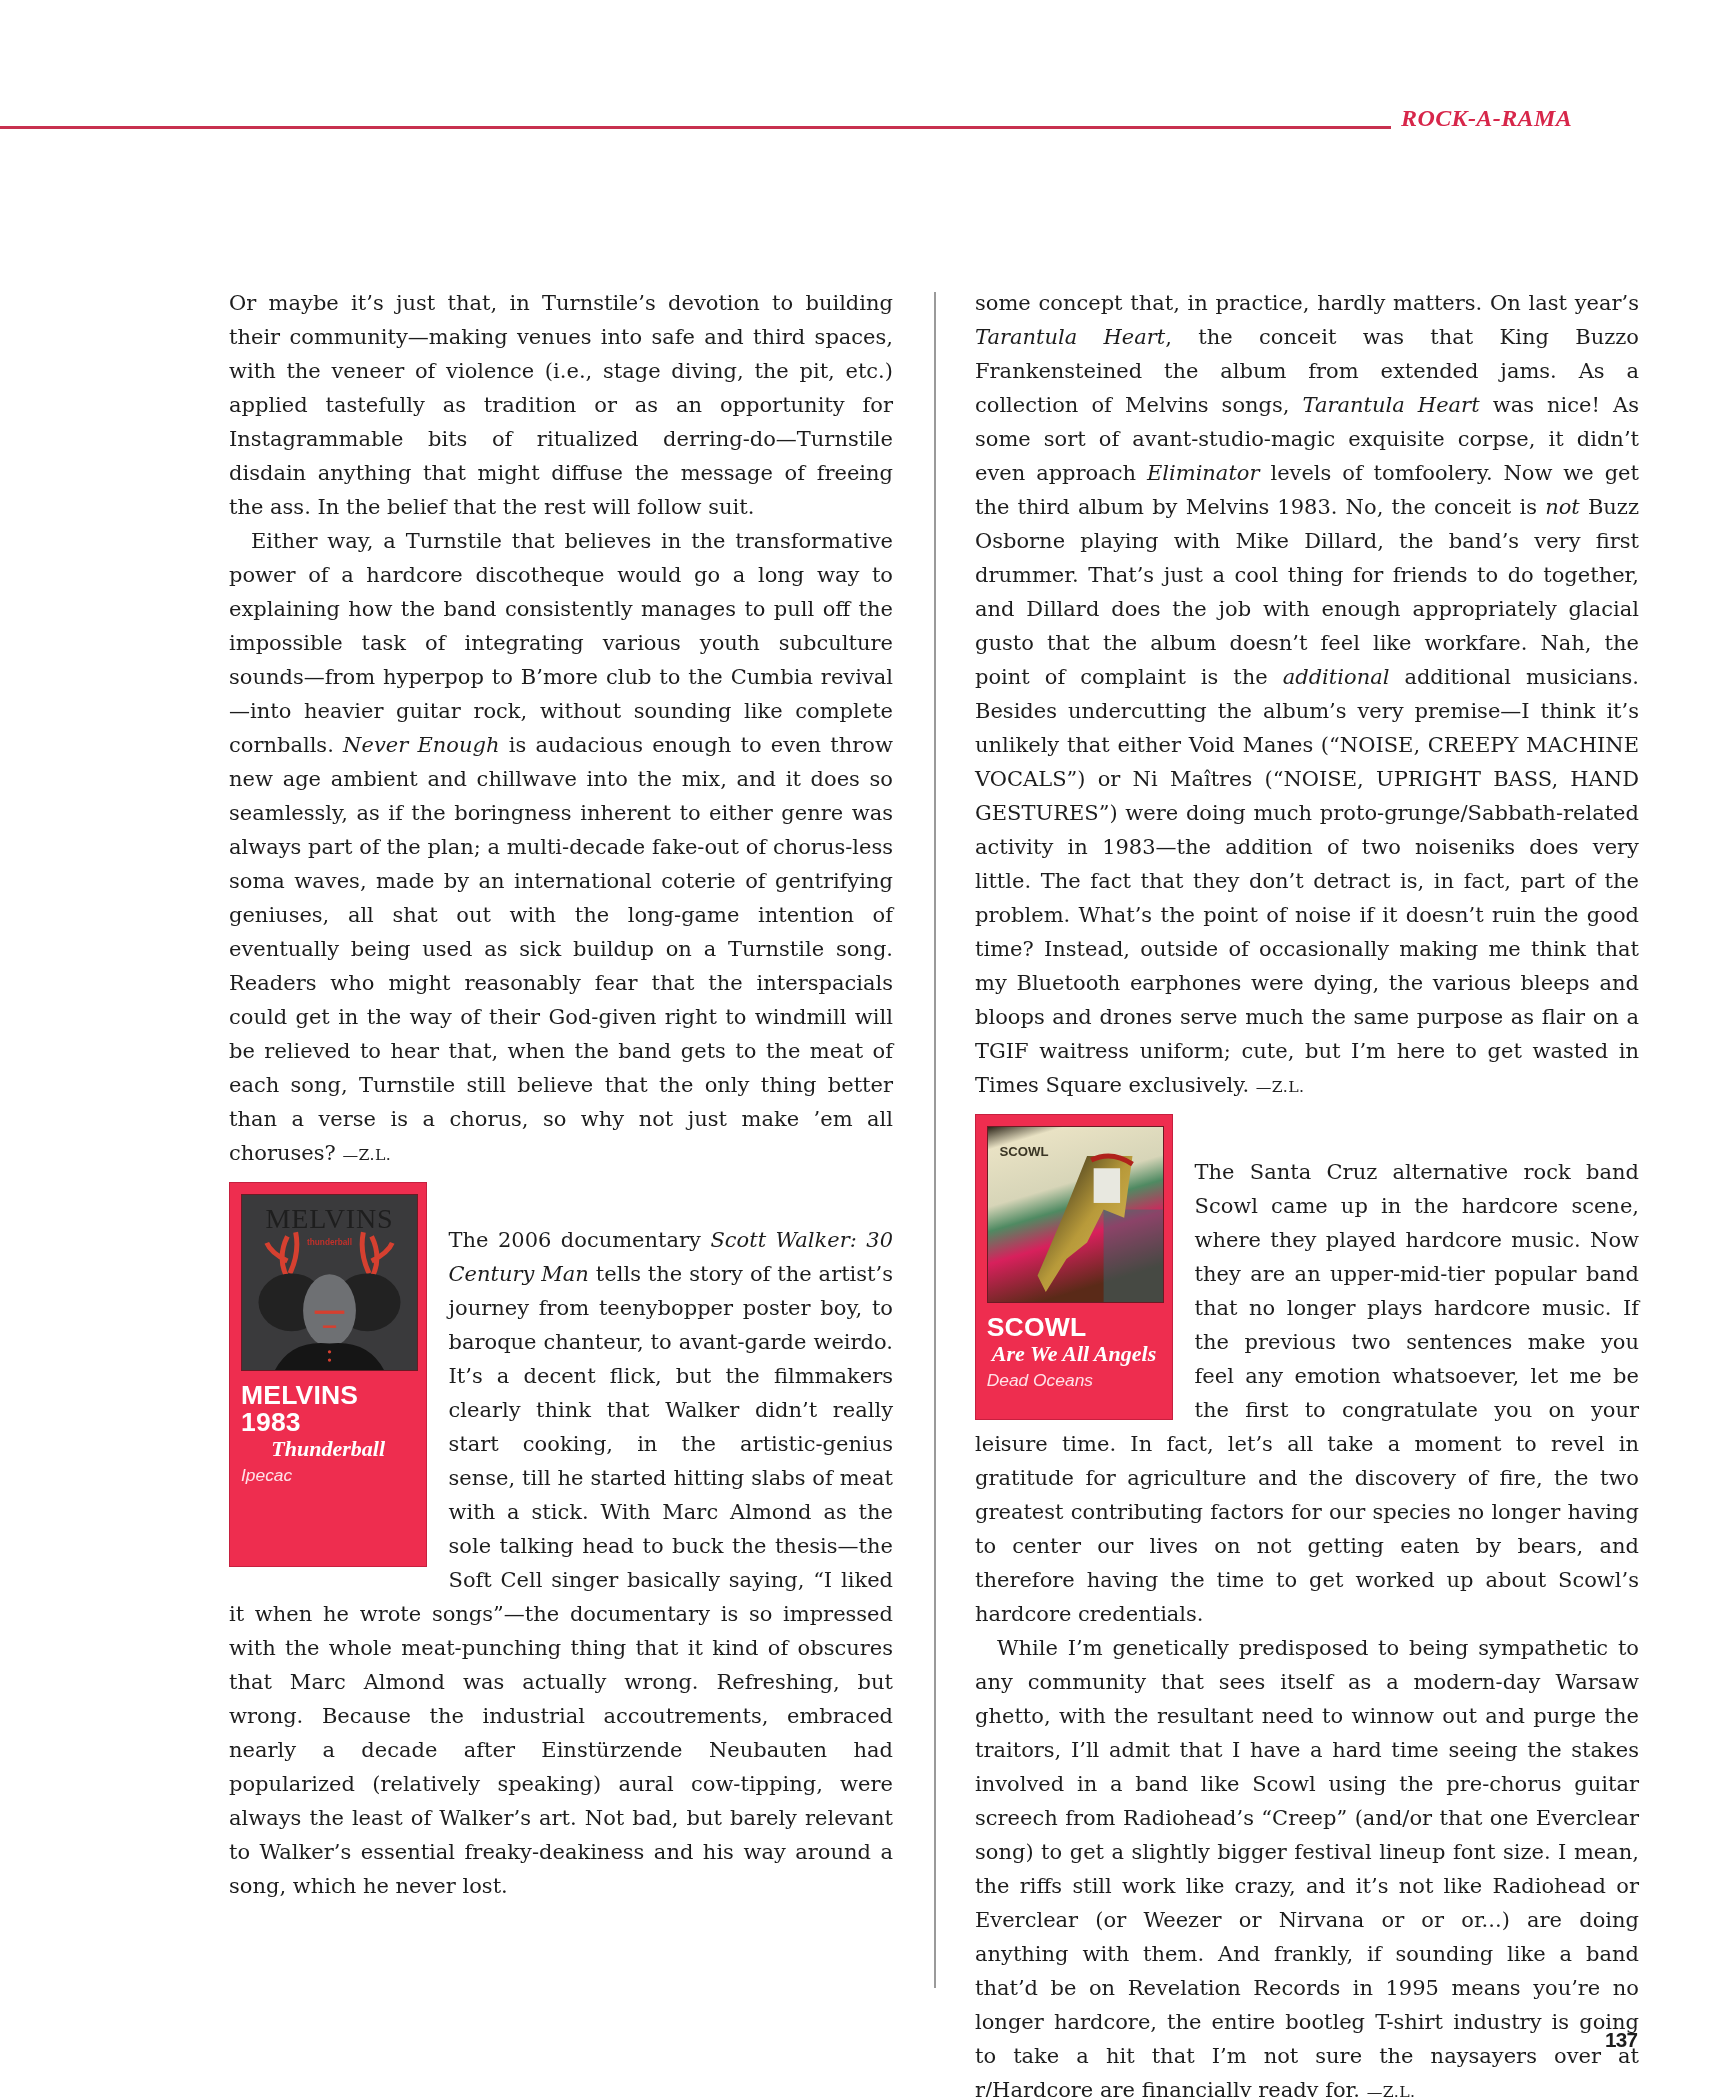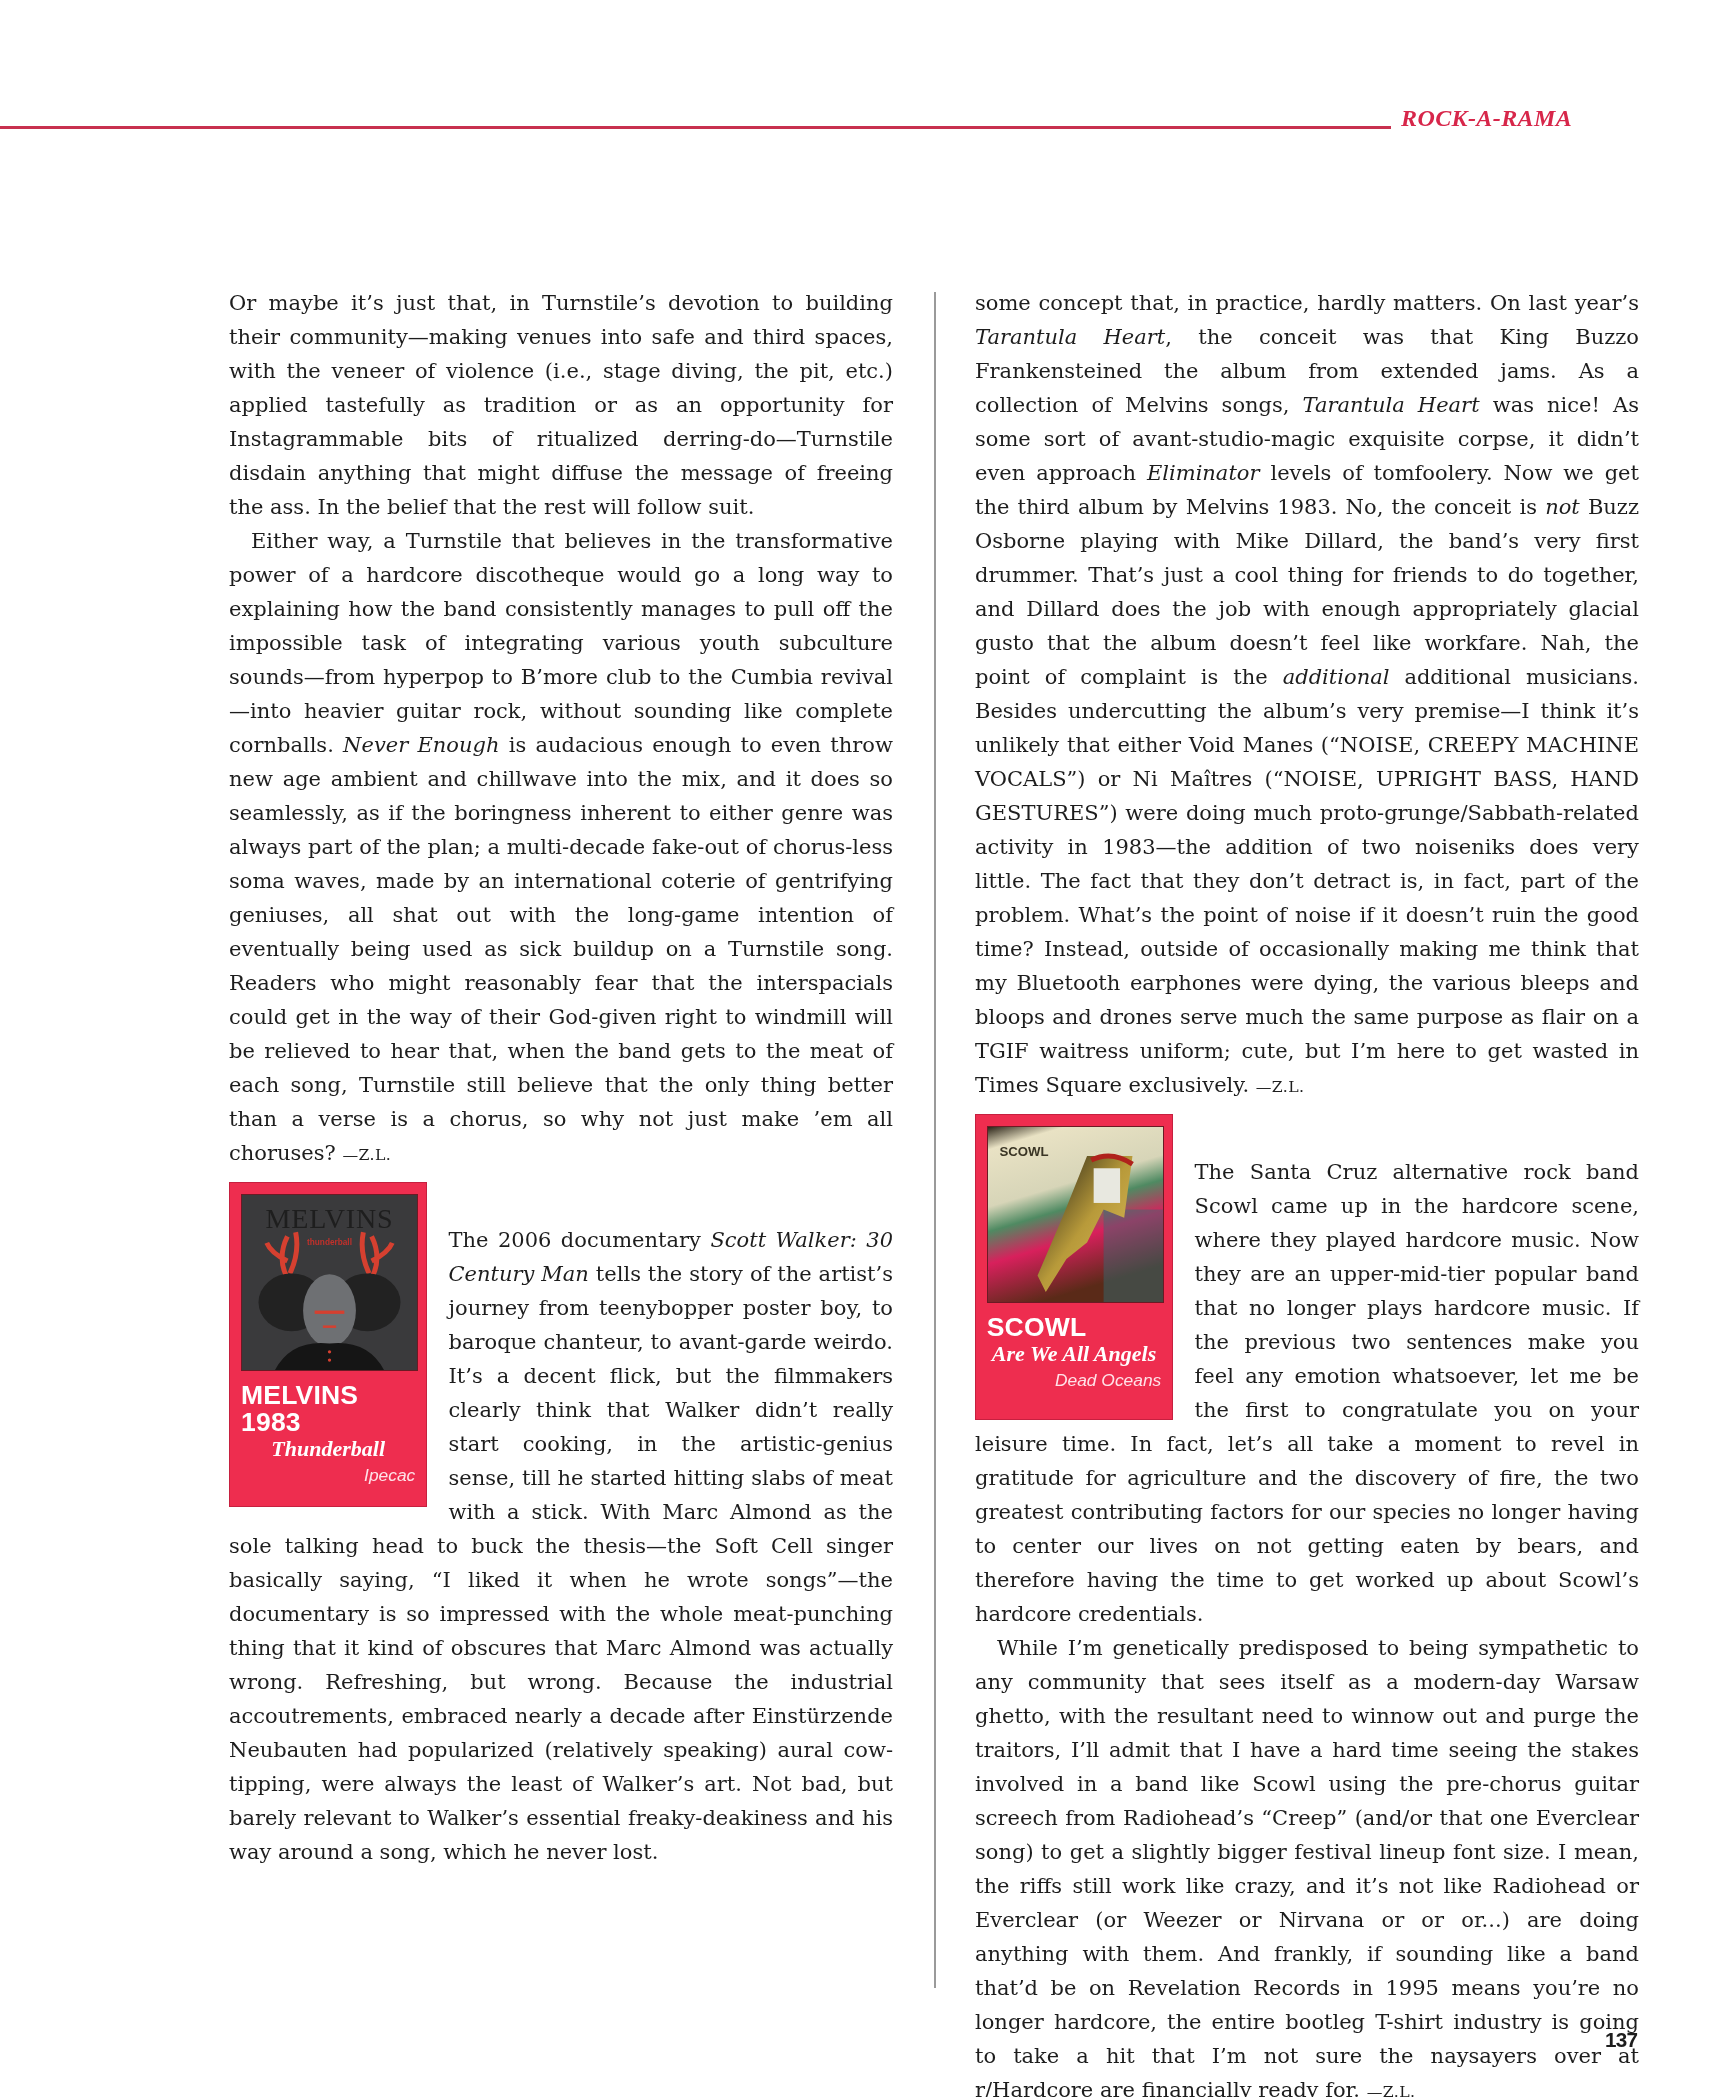--- a/index.html
+++ b/index.html
@@ -47,23 +47,23 @@
     font-family: "Liberation Sans", sans-serif; font-weight: bold; color: #ffffff;
     font-size: 26.5px; line-height: 27px; margin-top: 11.6px; text-align: left;
     letter-spacing: 0.2px;
   }
   .box-album {
     font-family: "Liberation Serif", serif; font-style: italic; font-weight: bold;
     color: #ffffff; font-size: 22px; line-height: 25px; text-align: center;
   }
   .box-label {
     font-family: "Liberation Sans", sans-serif; font-style: italic; color: #ffe2e8;
-    font-size: 17.4px; line-height: 25px; text-align: right; margin-top: 1.7px;
+    font-size: 17.4px; line-height: 25px; text-align: left; margin-top: 1.7px;
   }
-  .melvins-box { height: 325px; padding-left: 11px; }
+  .melvins-box { height: 385px; padding-left: 11px; }
   .scowl-box { height: 306px; }
 
   .page-number {
     position: absolute; left: 1605px; top: 2028px;
     font-family: "Liberation Sans", sans-serif; font-weight: bold; font-size: 20.7px;
     color: #1d1d1d; letter-spacing: -0.8px;
   }
 </style>
 </head>
 <body>

